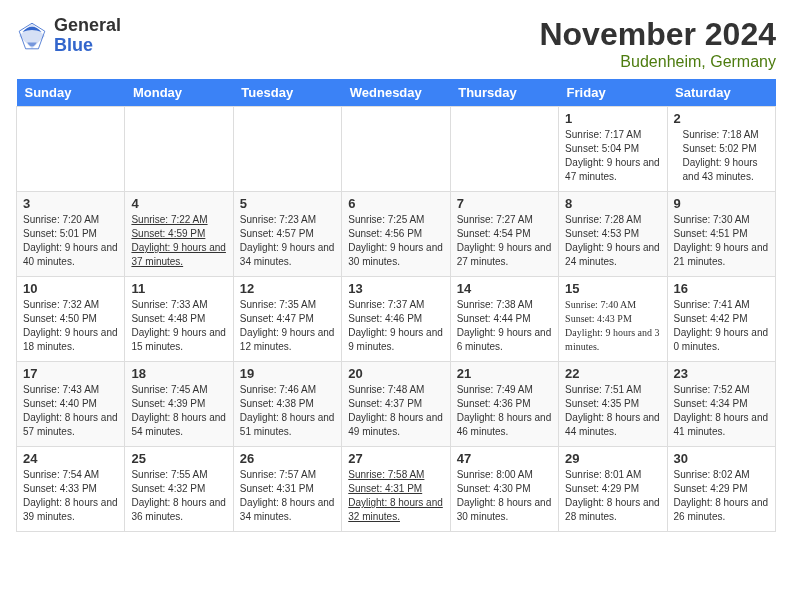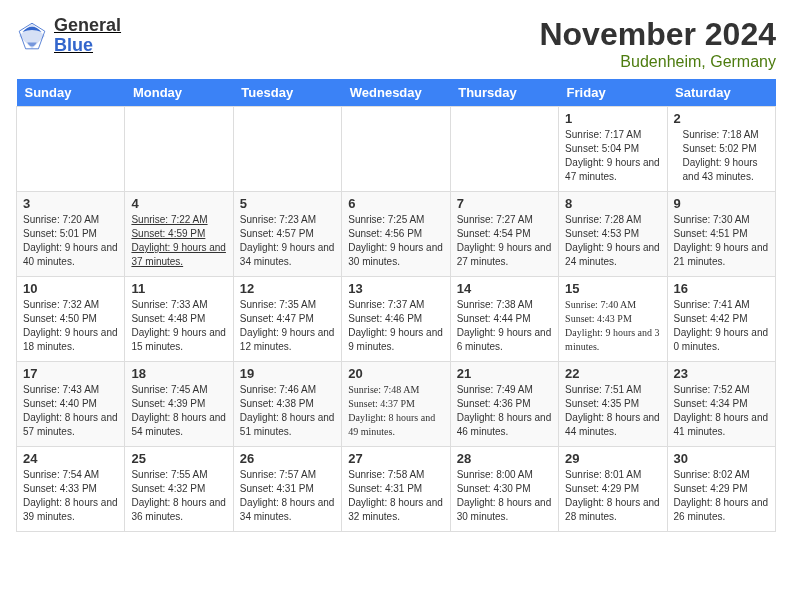--- a/index.html
+++ b/index.html
@@ -18,21 +18,20 @@
     }
     .logo {
       display: flex;
       align-items: center;
       gap: 6px;
     }
     .logo-text {
       display: flex;
       flex-direction: column;
       line-height: 1.1;
-      text-decoration: underline;
     }
     .logo-general {
       font-size: 18px;
       font-weight: bold;
       color: #333;
     }
     .logo-blue {
       font-size: 18px;
       font-weight: bold;
       color: #3366cc;
@@ -249,21 +248,21 @@
 Daylight: 8 hours and 54 minutes.</div>
         </td>
         <td>
           <span class="day-num">19</span>
           <div class="day-info" style="white-space: pre-line;">Sunrise: 7:46 AM
 Sunset: 4:38 PM
 Daylight: 8 hours and 51 minutes.</div>
         </td>
         <td>
           <span class="day-num">20</span>
-          <div class="day-info" style="white-space: pre-line; font-family: Liberation Serif, serif;">Sunrise: 7:48 AM
+          <div class="day-info" style="white-space: pre-line;">Sunrise: 7:48 AM
 Sunset: 4:37 PM
 Daylight: 8 hours and 49 minutes.</div>
         </td>
         <td>
           <span class="day-num">21</span>
           <div class="day-info" style="white-space: pre-line;">Sunrise: 7:49 AM
 Sunset: 4:36 PM
 Daylight: 8 hours and 46 minutes.</div>
         </td>
         <td>
@@ -293,26 +292,26 @@
 Daylight: 8 hours and 36 minutes.</div>
         </td>
         <td>
           <span class="day-num">26</span>
           <div class="day-info" style="white-space: pre-line;">Sunrise: 7:57 AM
 Sunset: 4:31 PM
 Daylight: 8 hours and 34 minutes.</div>
         </td>
         <td>
           <span class="day-num">27</span>
-          <div class="day-info" style="white-space: pre-line;">Sunrise: 7:58 AM
+          <div class="day-info" style="white-space: pre-line; text-decoration: underline;">Sunrise: 7:58 AM
 Sunset: 4:31 PM
 Daylight: 8 hours and 32 minutes.</div>
         </td>
         <td>
-          <span class="day-num">28</span>
+          <span class="day-num">47</span>
           <div class="day-info" style="white-space: pre-line;">Sunrise: 8:00 AM
 Sunset: 4:30 PM
 Daylight: 8 hours and 30 minutes.</div>
         </td>
         <td>
           <span class="day-num">29</span>
           <div class="day-info" style="white-space: pre-line;">Sunrise: 8:01 AM
 Sunset: 4:29 PM
 Daylight: 8 hours and 28 minutes.</div>
         </td>

